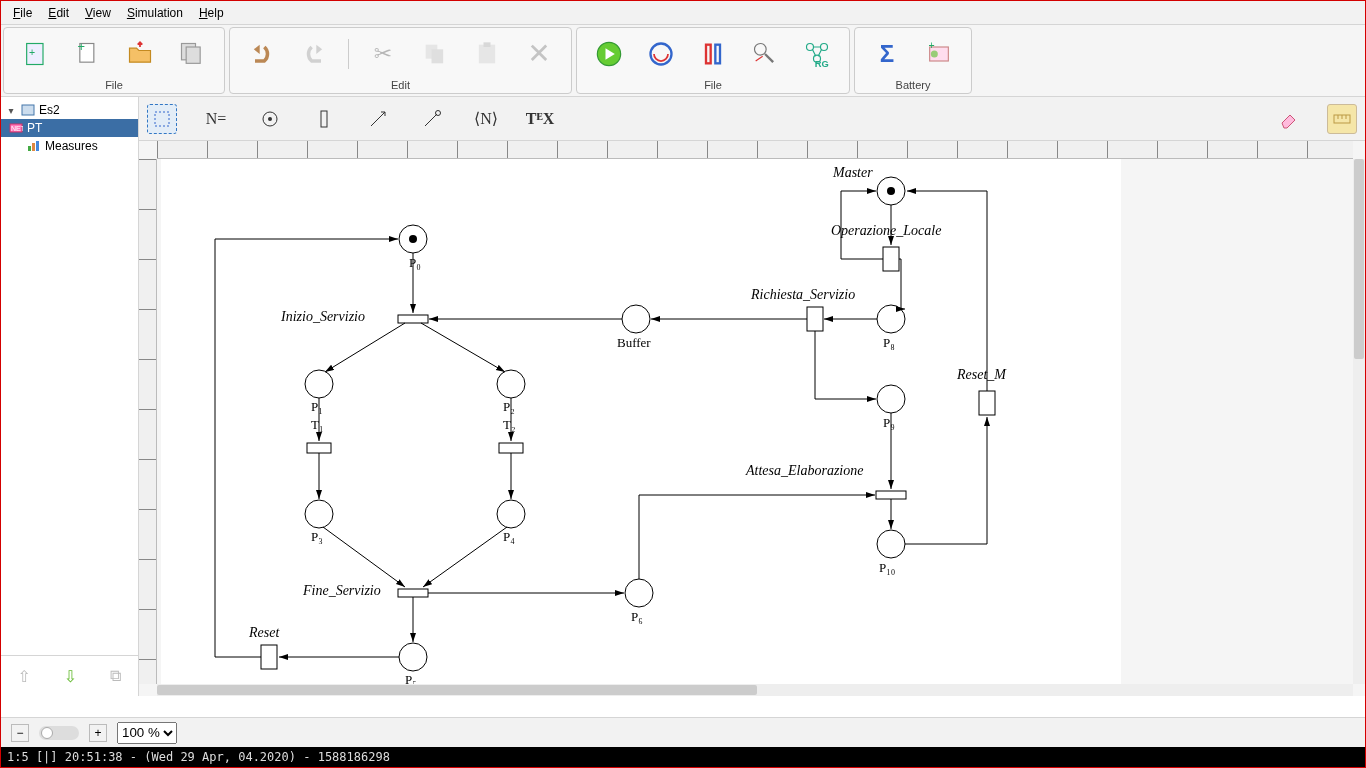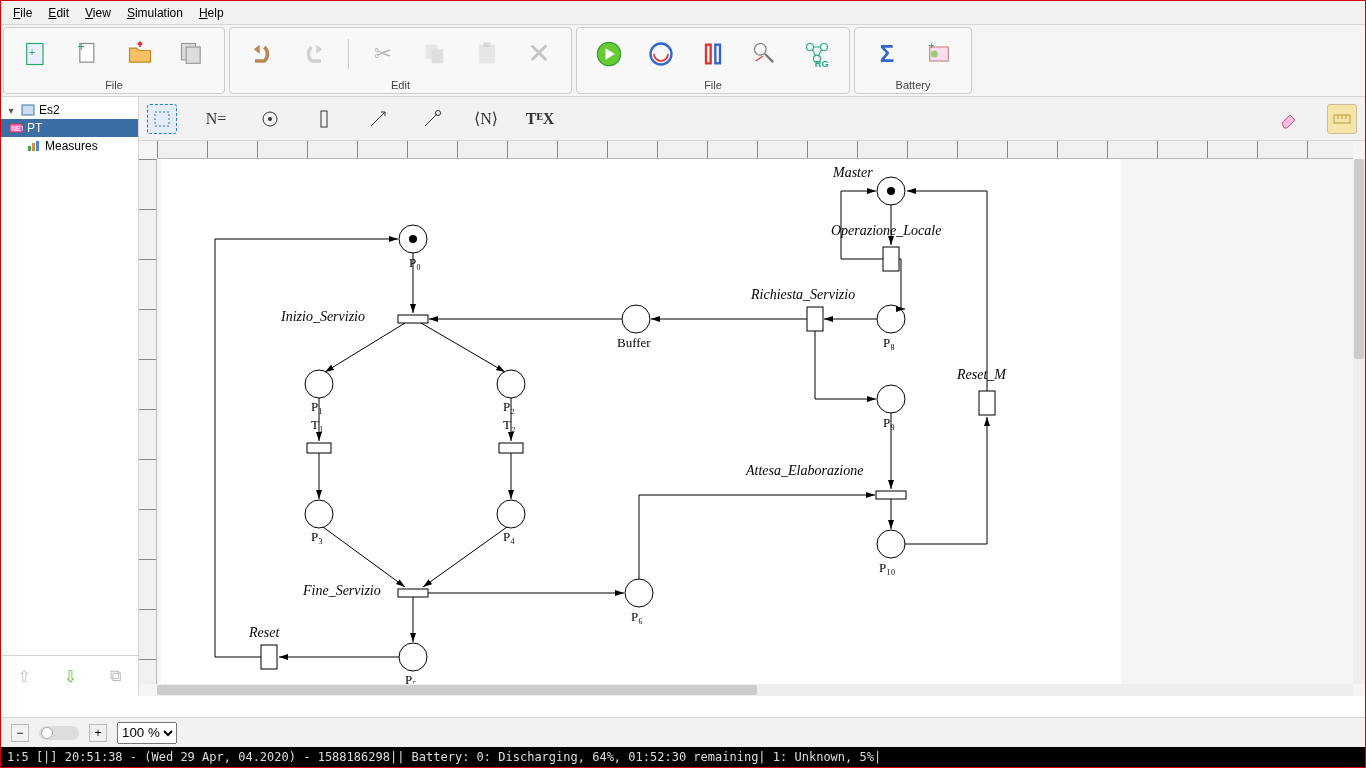--- a/index.html
+++ b/index.html
@@ -385,16 +385,15 @@
       <div class="slider">
           <div class="knob"></div>
         </div>
       <div class="zbtn">+</div>
       <select><option>100 %</option></select>
     </div>
   </div>
 
   <div class="osbar">
     <span>1:5 [|]   20:51:38 - (Wed 29 Apr, 04.2020) - 1588186298</span>
-    <span>||   Battery: 0: Discharging, 64%, 01:52:30 remaining| 1: Unknown, 5%|</span>
   </div>
 
 </div>
 
 </body></html>

